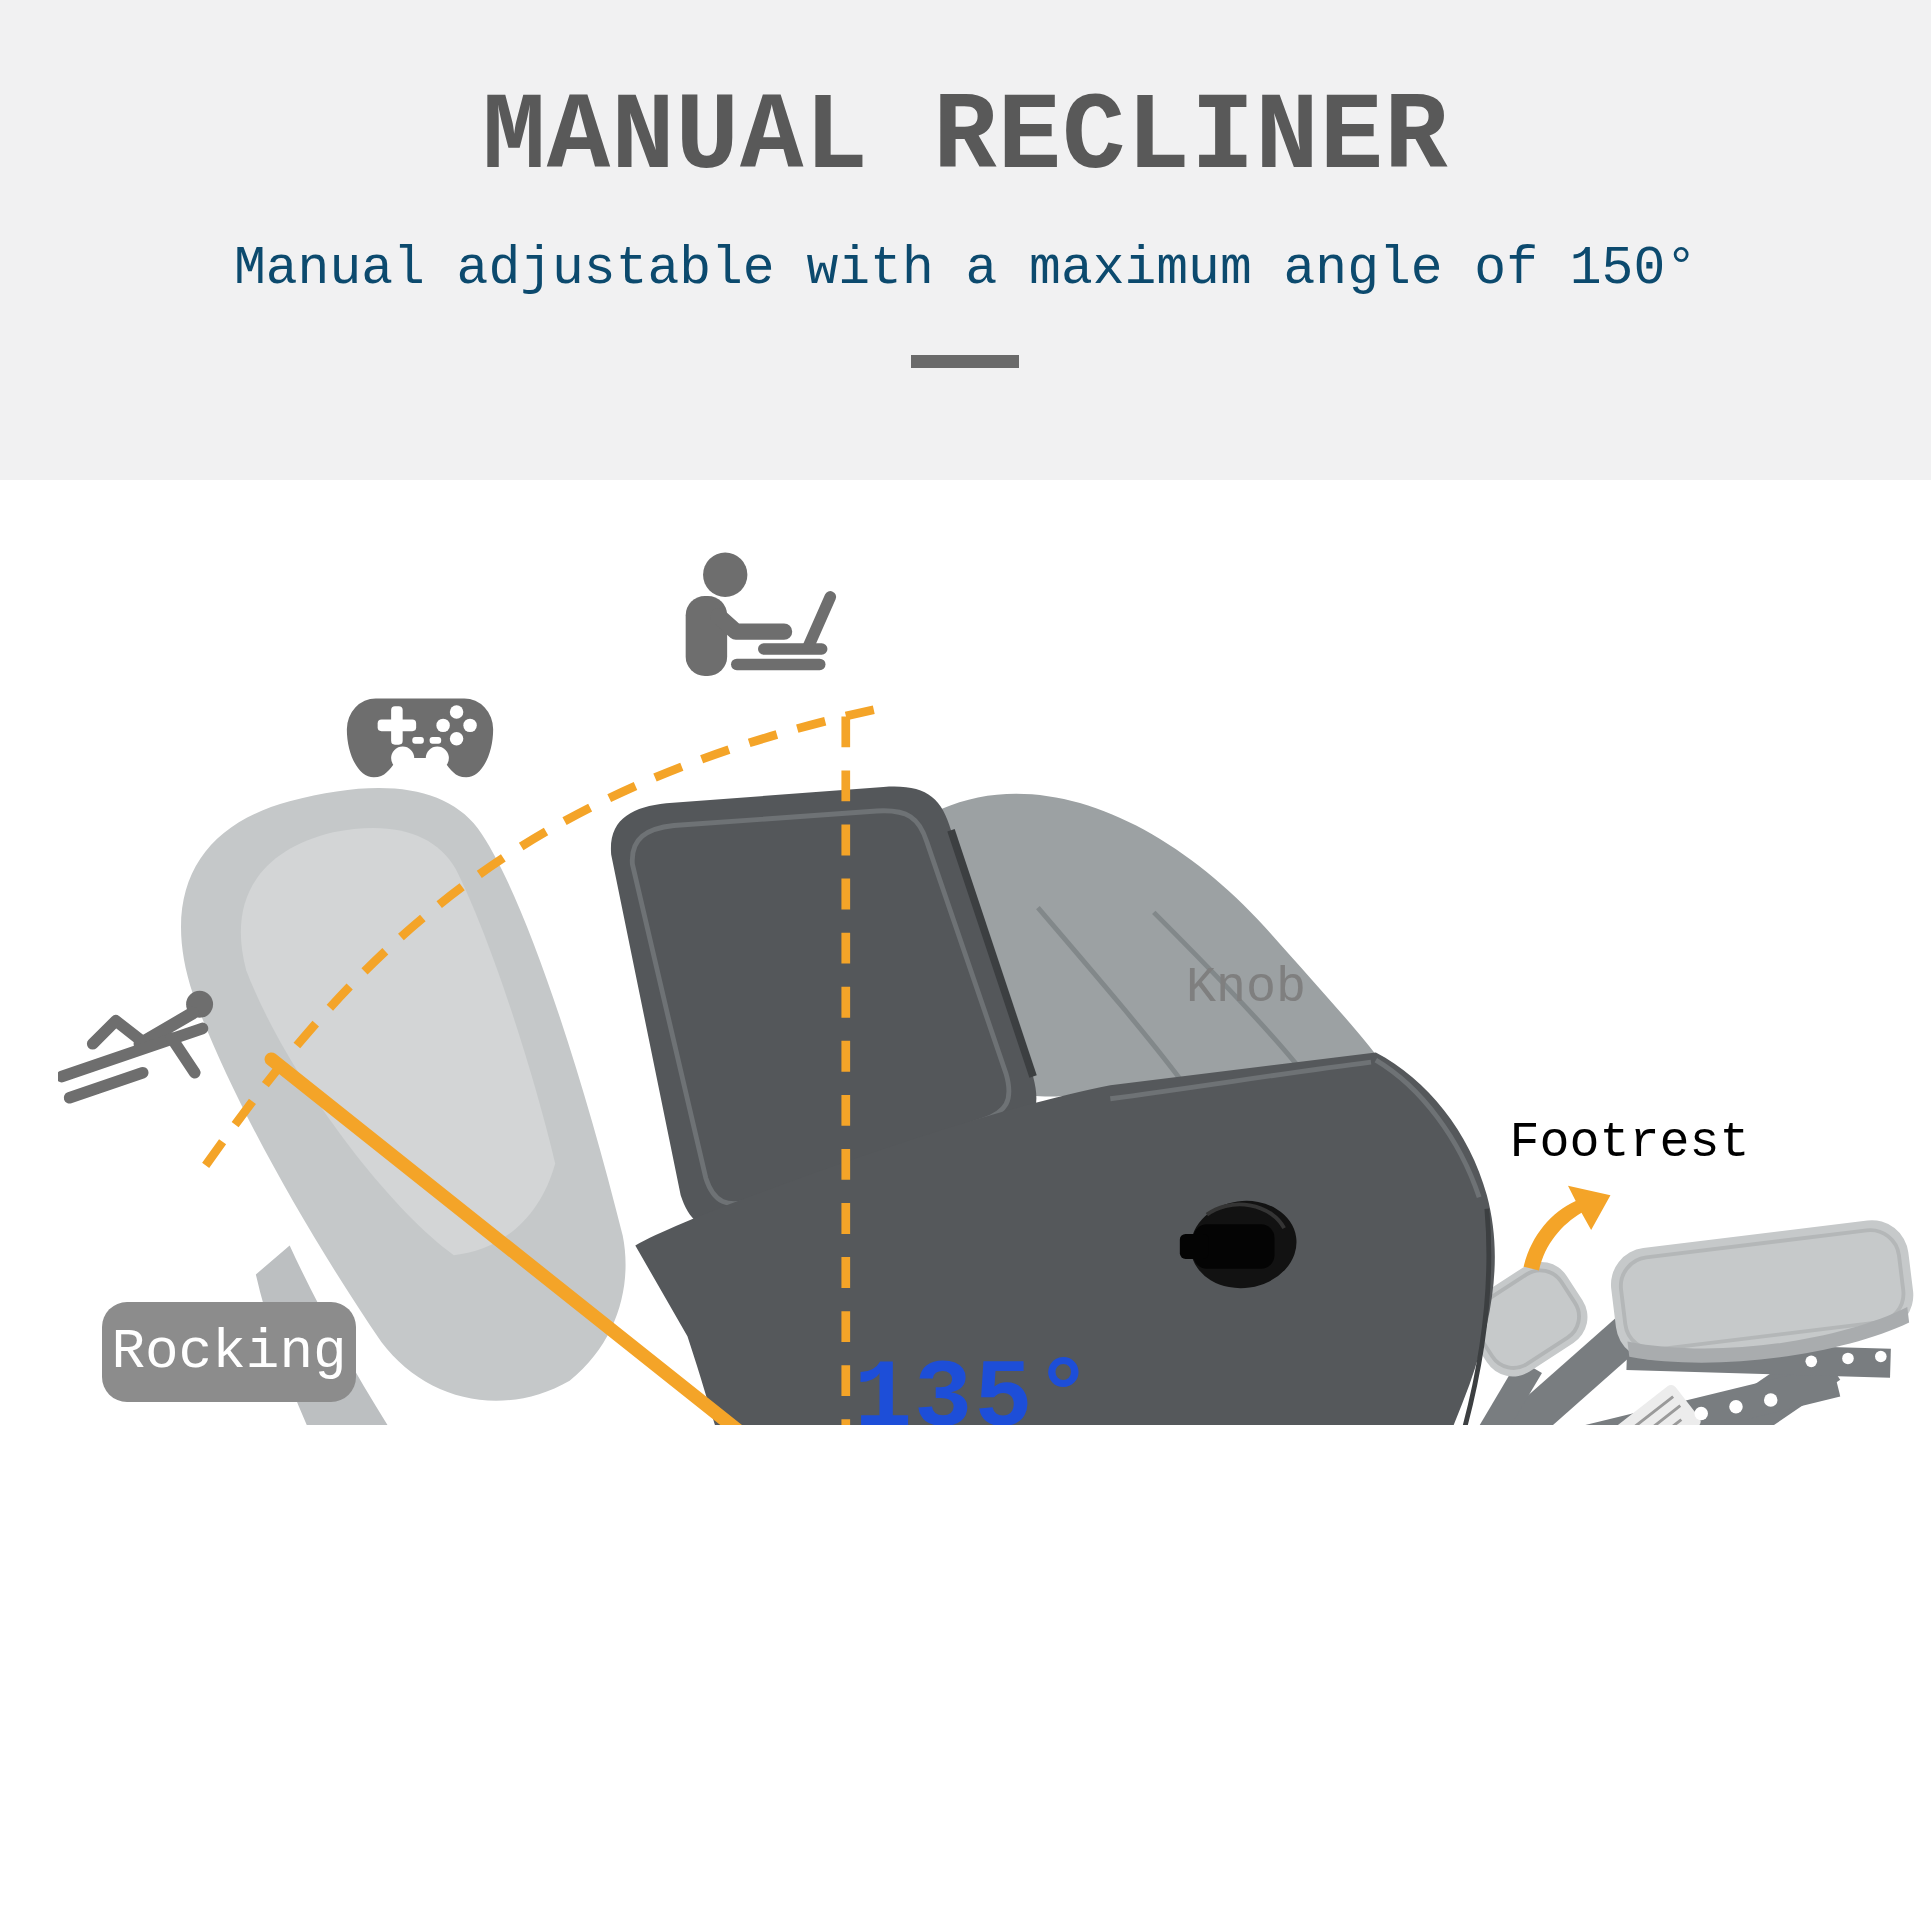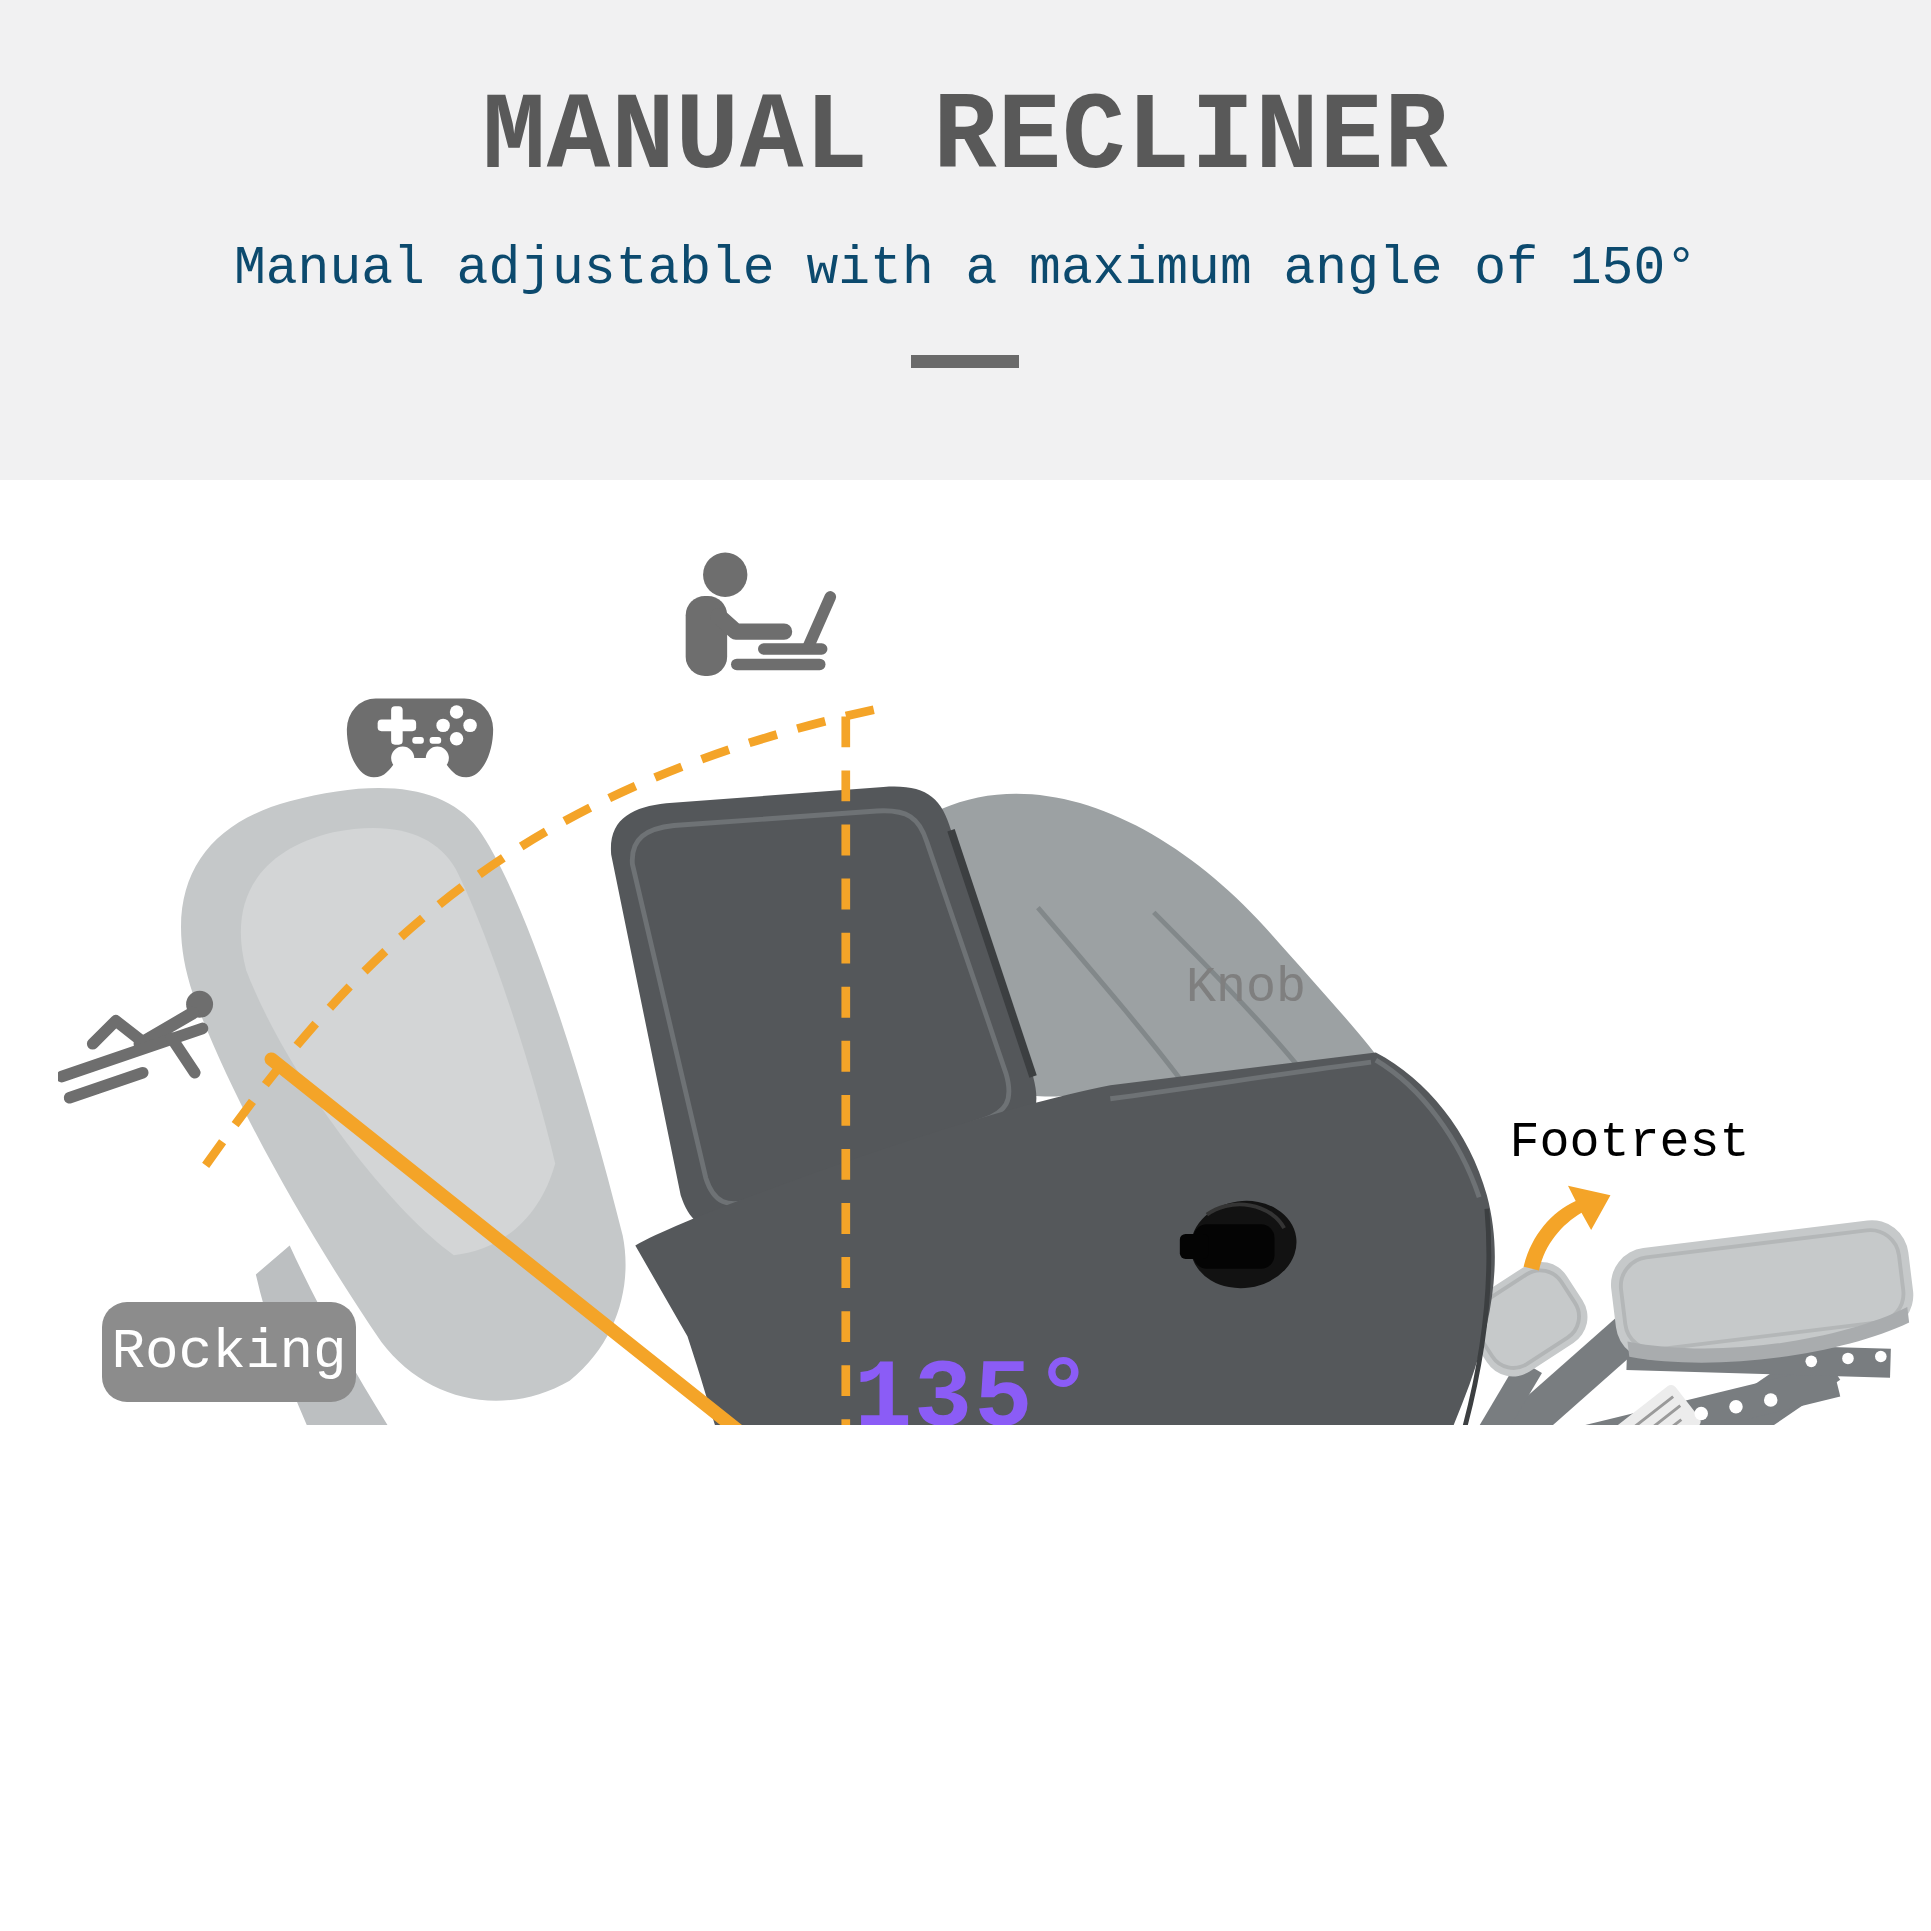--- a/index.html
+++ b/index.html
@@ -15,21 +15,21 @@
   .divider{position:absolute;left:911px;top:355px;width:108px;height:12.6px;background:#6a6a6a;}
   .svg-abs{position:absolute;left:0;top:0;}
   .rocking-badge{position:absolute;left:90px;top:1302px;width:254px;height:100px;background:#8c8c8c;
                  border-radius:25px;color:#ffffff;font-size:56px;font-weight:300;
                  display:flex;align-items:center;justify-content:center;margin-left:12px;}
   .knob-label{position:absolute;left:1130px;top:933px;width:232px;text-align:center;
               font-size:50px;font-weight:300;color:#7f7f7f;margin-top:26px;}
   .footrest-label{position:absolute;left:1502px;top:1114px;width:255px;text-align:center;
                   font-size:50px;font-weight:300;color:#000000;}
   .angle-value{position:absolute;left:854px;top:1344px;width:251px;
-               font-size:97px;font-weight:700;color:#8b5cf6;letter-spacing:1.9px;}
+               font-size:97px;font-weight:700;color:#1d4ed8;letter-spacing:1.9px;}
 </style>
 </head>
 <body>
 
 <div class="stage">
 
   <div class="band-top"></div>
   <div class="band-floor"></div>
 
   <svg class="svg-abs" width="1931" height="1931" viewBox="0 0 2000 2000">

